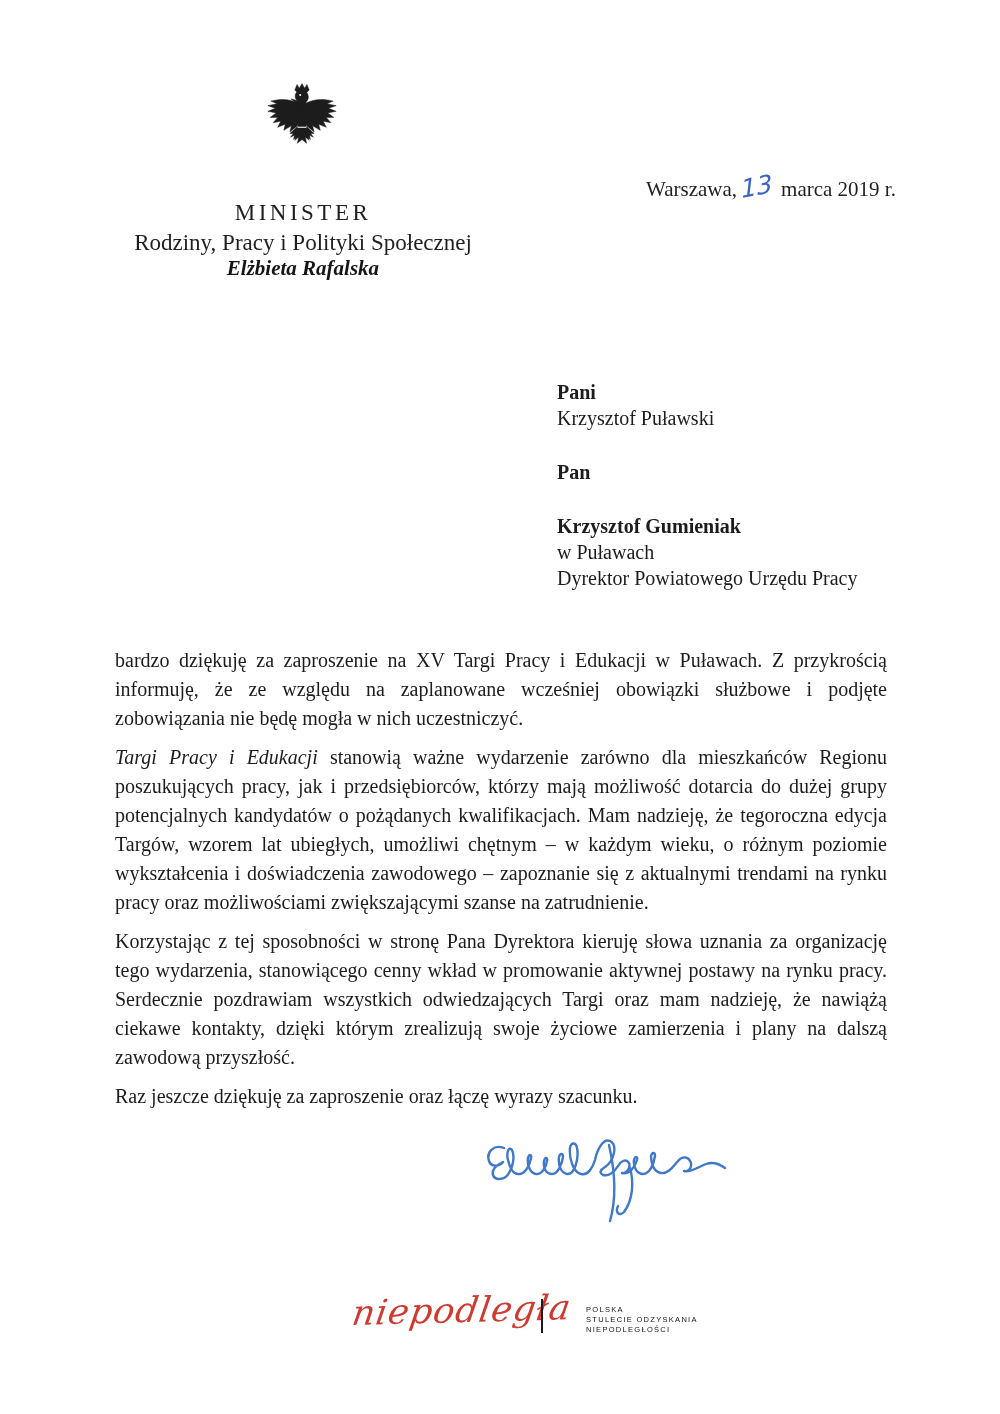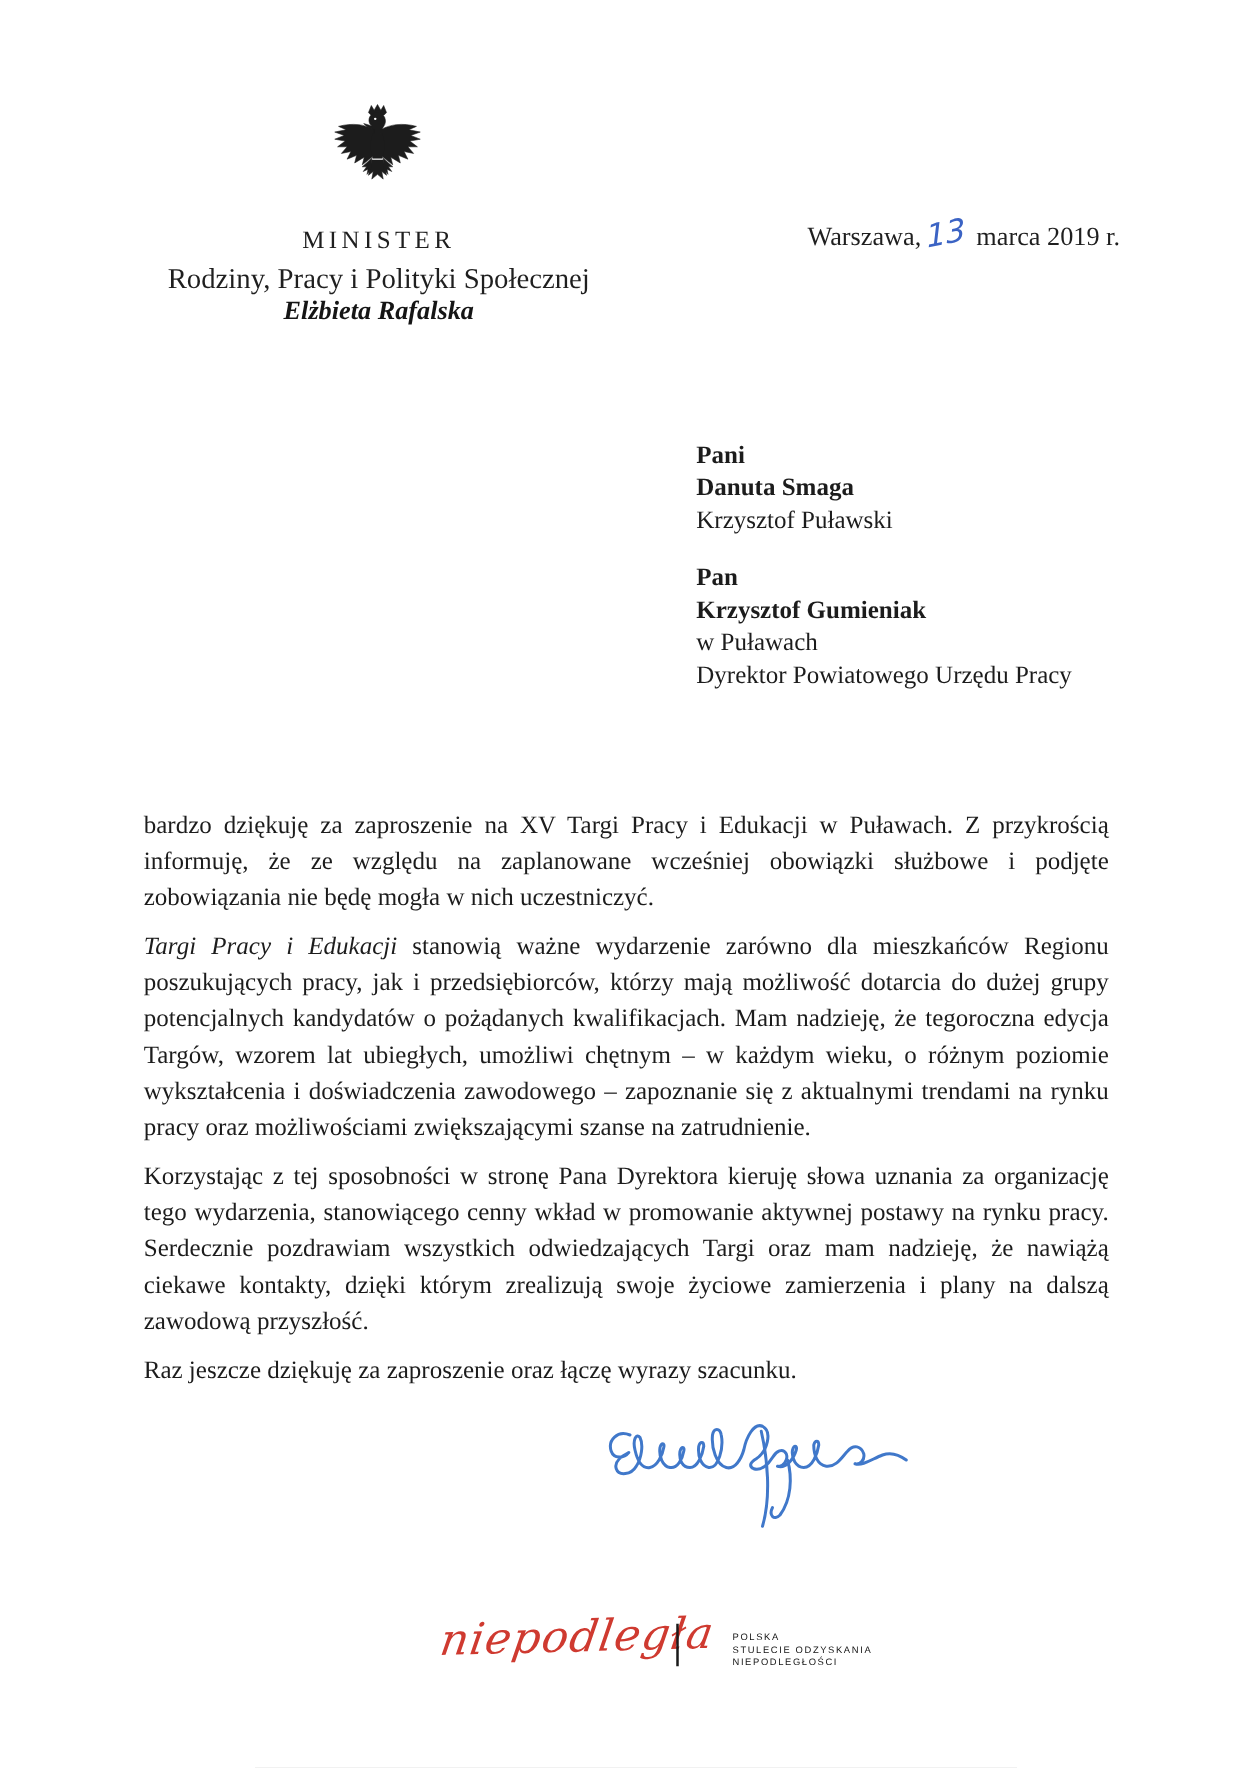--- a/index.html
+++ b/index.html
@@ -8,35 +8,35 @@
     width:1000px;height:1414px;
     margin:0 auto;
     background:#ffffff;
     font-family:"Liberation Serif", serif;
     color:#212121;
     overflow:hidden;
   }
   
   .eagle{position:absolute;left:264px;top:80px;width:76px;height:84px;}
   .head-block{position:absolute;left:100px;top:179px;width:406px;text-align:center;}
-  .ministry-title{font-size:20px;letter-spacing:3.5px;line-height:27px;color:#1f1f1f;}
+  .ministry-title{font-size:23px;letter-spacing:3.5px;line-height:27px;color:#1f1f1f;margin-top:20px;}
   .ministry-subtitle{font-size:23px;line-height:27px;margin-top:3px;color:#1f1f1f;}
   .minister-name{font-size:21px;font-weight:bold;font-style:italic;color:#151515;}
   .date-line{position:absolute;left:646px;top:177px;font-size:21px;white-space:nowrap;color:#1f1f1f;}
   .hand-day{
     display:inline-block;
     font-family:"DejaVu Sans", sans-serif;
     font-style:italic;font-size:25px;line-height:20px;
     transform:rotate(-11deg) skewX(-7deg);
     margin:0 3px 0 4px;position:relative;top:-1px;
   }
   
   .recipients{position:absolute;left:557px;top:351px;font-size:20px;line-height:26px;color:#1c1c1c;}
   .recipient-group + .recipient-group{margin-top:20px;}
-  .r-bold{font-weight:bold;}
+  .r-bold{font-weight:bold;margin-top:28px;}
   
   .greeting{position:absolute;left:115px;top:612px;font-size:20px;font-style:italic;color:#1c1c1c;}
   .letter-body{position:absolute;left:115px;top:646px;width:772px;font-size:20px;line-height:29px;
     text-align:justify;color:#1c1c1c;}
   .letter-body p{margin:0 0 10px 0;}
   .it{font-style:italic;}
   
   .signature{position:absolute;left:478px;top:1122px;width:268px;height:106px;}
   
   .niepodlegla-script{
@@ -79,21 +79,20 @@
   </div>
 
   <div class="date-line">
     <span>Warszawa,</span><span class="hand-day" style="color:#3b63c4">13</span>
     <span>marca 2019 r.</span>
   </div>
 
   <div class="recipients">
     <div class="recipient-group">
       <div class="r-bold">Pani</div>
-      <div class="r-bold">Danuta Smaga</div>
       <div>Krzysztof Puławski</div>
     </div>
     <div class="recipient-group">
       <div class="r-bold">Pan</div>
       <div class="r-bold">Krzysztof Gumieniak</div>
       <div>w Puławach</div>
       <div>Dyrektor Powiatowego Urzędu Pracy</div>
     </div>
   </div>
 

